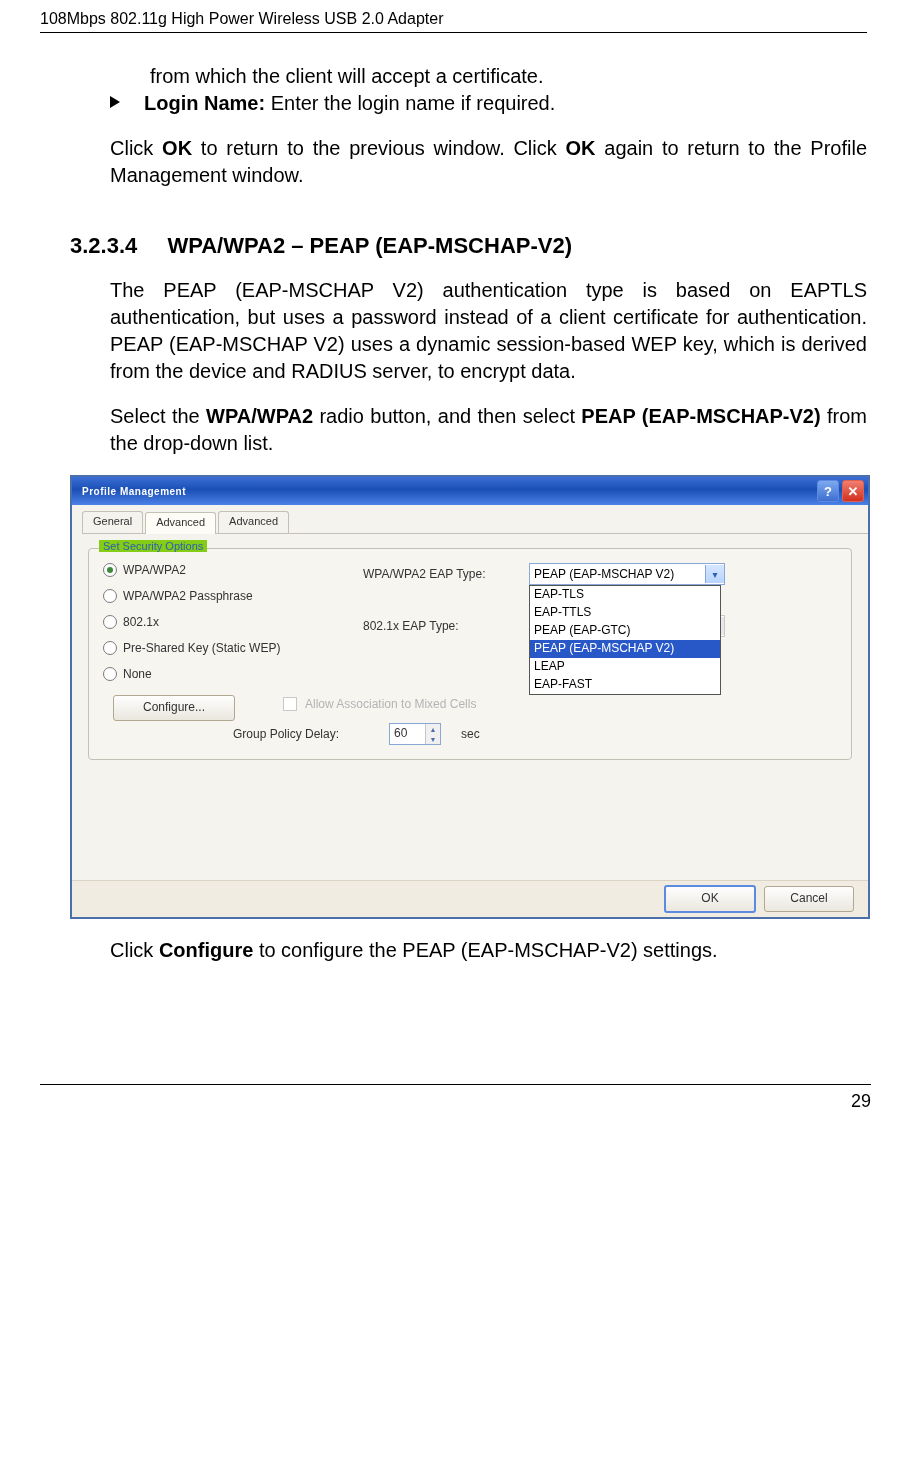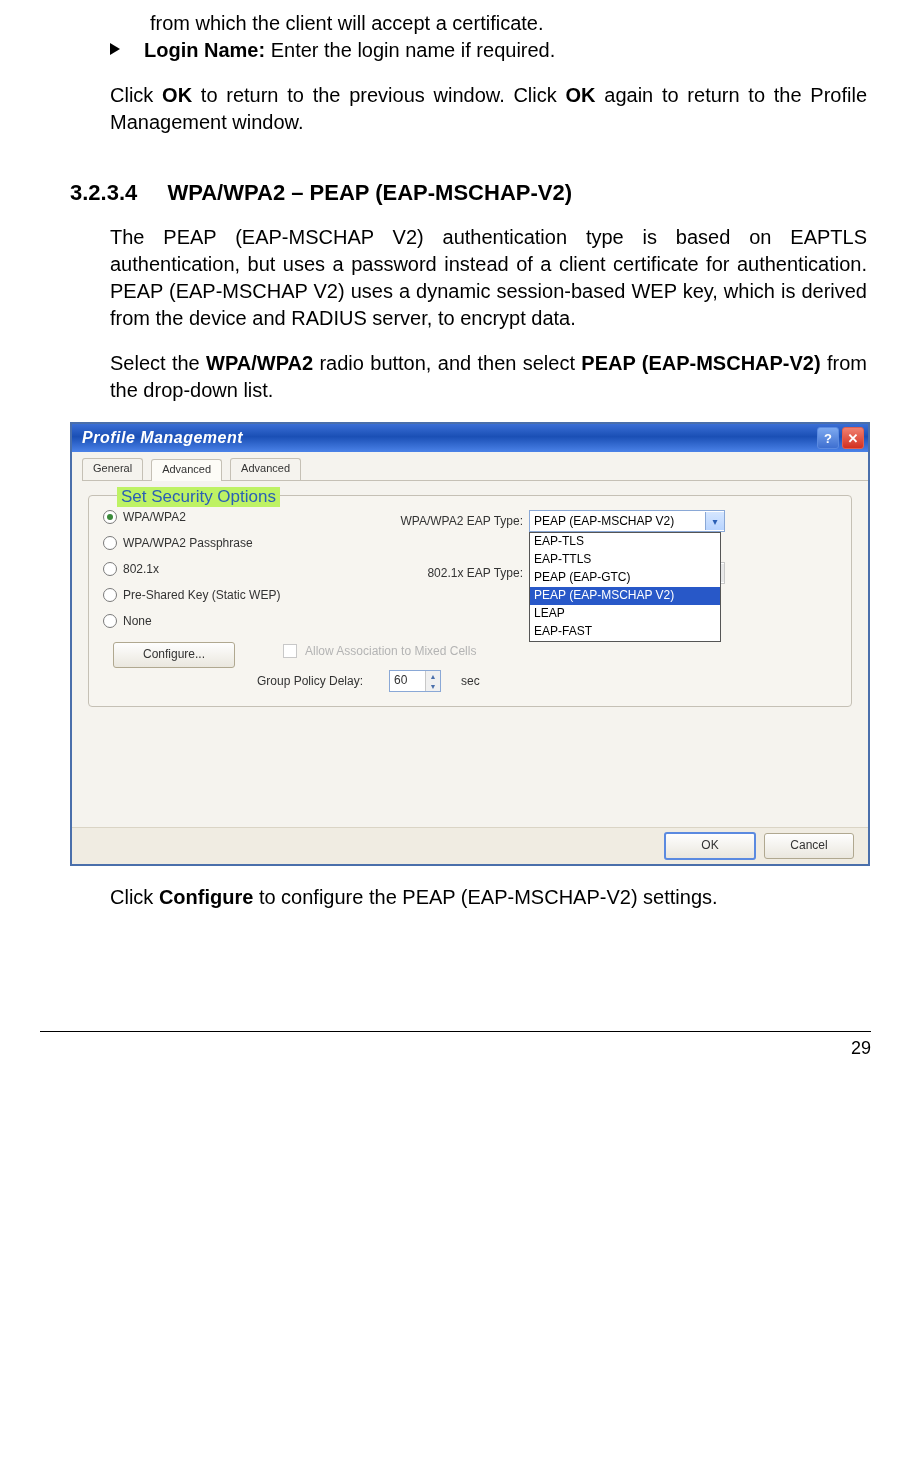--- a/index.html
+++ b/index.html
@@ -59,38 +59,37 @@
     height: 28px;
     background: linear-gradient(#3b6fd6, #1a4fb5 45%, #4b82e8);
     display: flex;
     align-items: center;
     padding: 0 4px 0 10px;
     justify-content: space-between;
   }
   .titlebar-text {
     color: #fff;
     font-weight: bold;
-    font-style: italic;
-    font-size: 16px;
+    font-size: 10px;
     letter-spacing: 0.5px;
   }
   .titlebar-buttons { display: flex; gap: 3px; }
   .tb-btn {
     width: 20px; height: 20px;
     border-radius: 3px;
     display: flex; align-items: center; justify-content: center;
     font-weight: bold;
     font-size: 13px;
     color: #fff;
   }
   .tb-help { background: linear-gradient(#7da9f0,#3e6fd0); border: 1px solid #5b8ae0;}
   .tb-close { background: linear-gradient(#f08070,#d23020); border: 1px solid #e06050;}
   .tabs-row {
     display: flex;
-    gap: 8px;
+    gap: 2px;
     margin: 6px 0 0 10px;
     height: 22px;
     border-bottom: 1px solid #c5c0b5;
   }
   .tab {
     padding: 3px 10px;
     border: 1px solid #c5c0b5;
     border-bottom: none;
     background: #f5f3ee;
     border-radius: 3px 3px 0 0;
@@ -106,46 +105,46 @@
     margin: 14px 16px 10px 16px;
     border: 1px solid #c5c0b5;
     border-radius: 4px;
     padding: 14px 14px 14px 14px;
     position: relative;
     background: #f7f5f0;
   }
   .groupbox-title {
     position: absolute;
     top: -9px;
-    left: 28px;
-    background: #bef264;
+    left: 10px;
+    background: #84cc16;
     padding: 0 4px;
     color: #2a5fb5;
-    font-size: 17px;
+    font-size: 11px;
   }
   .opts-left {
     display: flex;
     flex-direction: column;
     gap: 12px;
     width: 250px;
     float: left;
   }
   .radio-row { display: flex; align-items: center; gap: 6px; color: #333;}
   .radio-circle {
     width: 12px; height: 12px; border-radius: 50%;
     border: 1px solid #7a7a7a; background: #fff;
     display: flex; align-items: center; justify-content: center;
   }
   .radio-dot { width: 6px; height: 6px; border-radius: 50%; background: #3a8a3a; }
   .right-side {
     margin-left: 260px;
     padding-top: 0;
   }
   .field-row { display: flex; align-items: center; margin-bottom: 14px; }
-  .field-label { width: 160px; text-align: right; padding-right: 6px; color: #333;}
+  .field-label { width: 160px; text-align: left; padding-right: 6px; color: #333;}
   .combo {
     border: 1px solid #8aa8d6;
     background: #fff;
     display: flex;
     align-items: center;
     justify-content: space-between;
     width: 190px;
     height: 20px;
     padding: 0 0 0 4px;
   }
@@ -221,20 +220,21 @@
     margin-top: 120px;
     margin-right: -4px;
     font-size: 18px;
   }
   b { font-weight: bold; }
 </style>
 </head>
 <body>
 
 <div class="page">
+  <div class="header-line">108Mbps 802.11g High Power Wireless USB 2.0 Adapter</div>
 
   <div class="body-text" style="margin-left: 110px;">from which the client will accept a certificate.</div>
 
   <div class="bullet-row">
     <div class="bullet-tri"></div>
     <div>
       <b>Login Name:</b><span> Enter the login name if required.</span>
     </div>
   </div>
 

